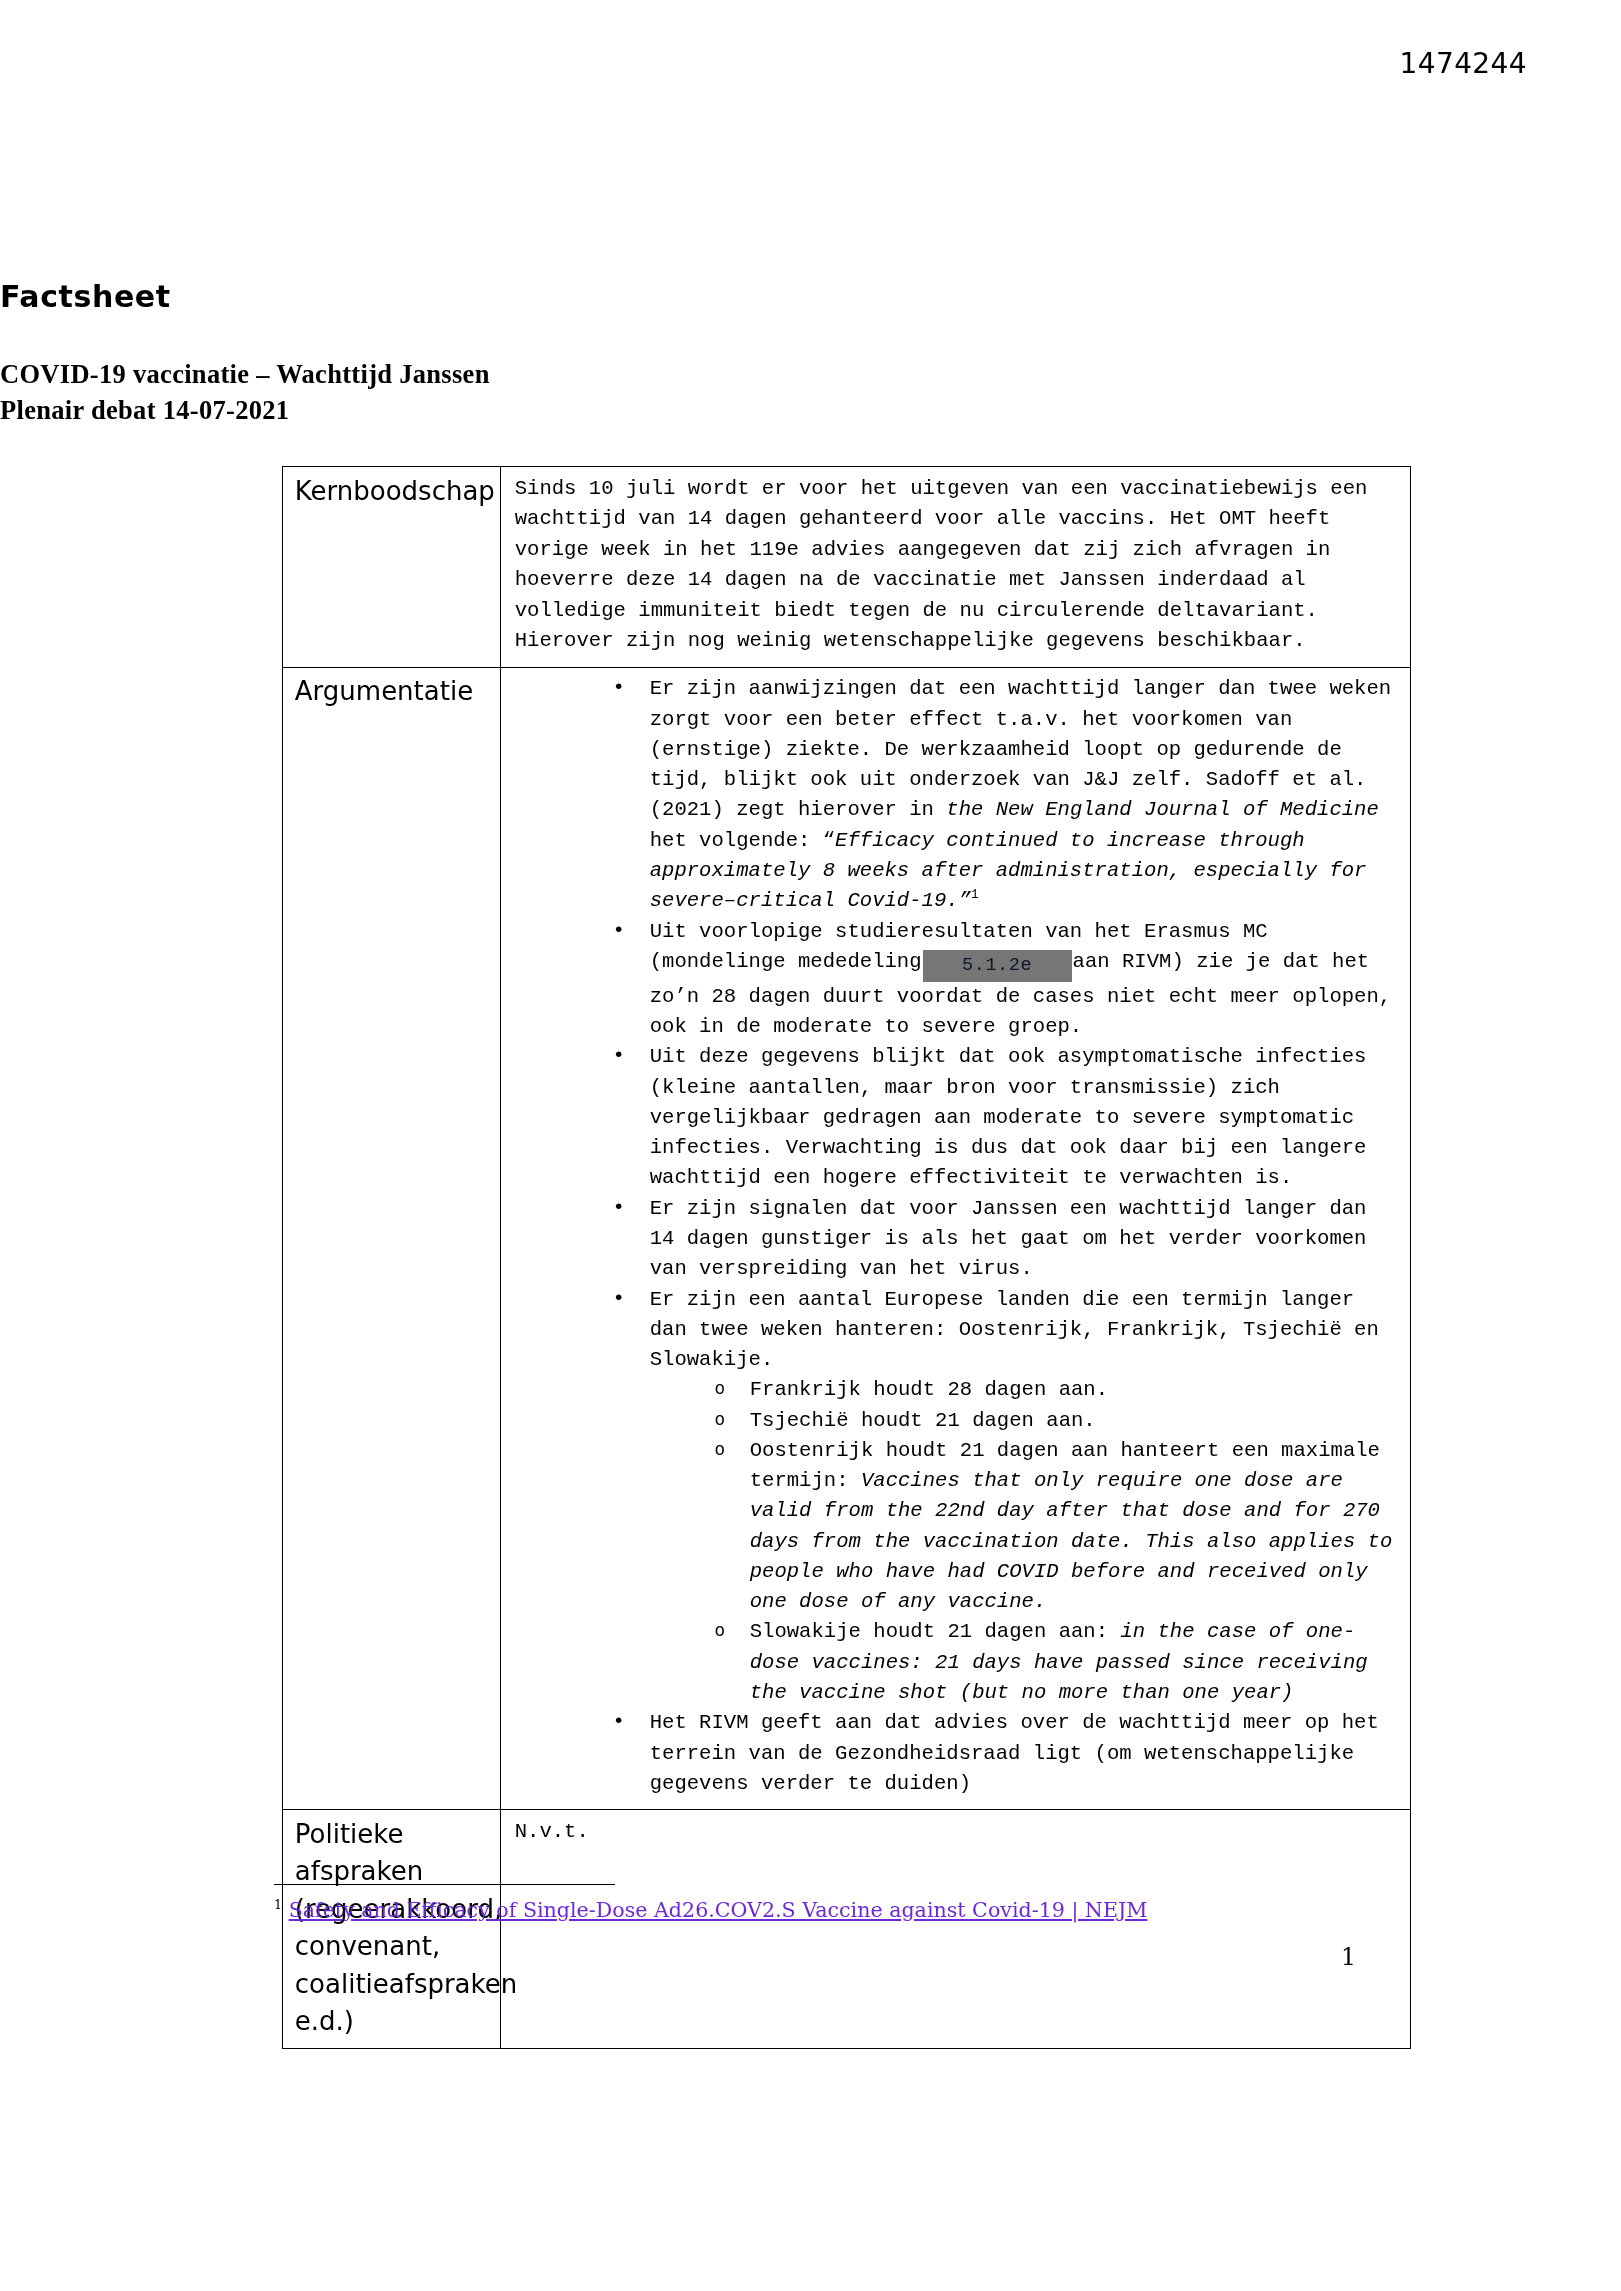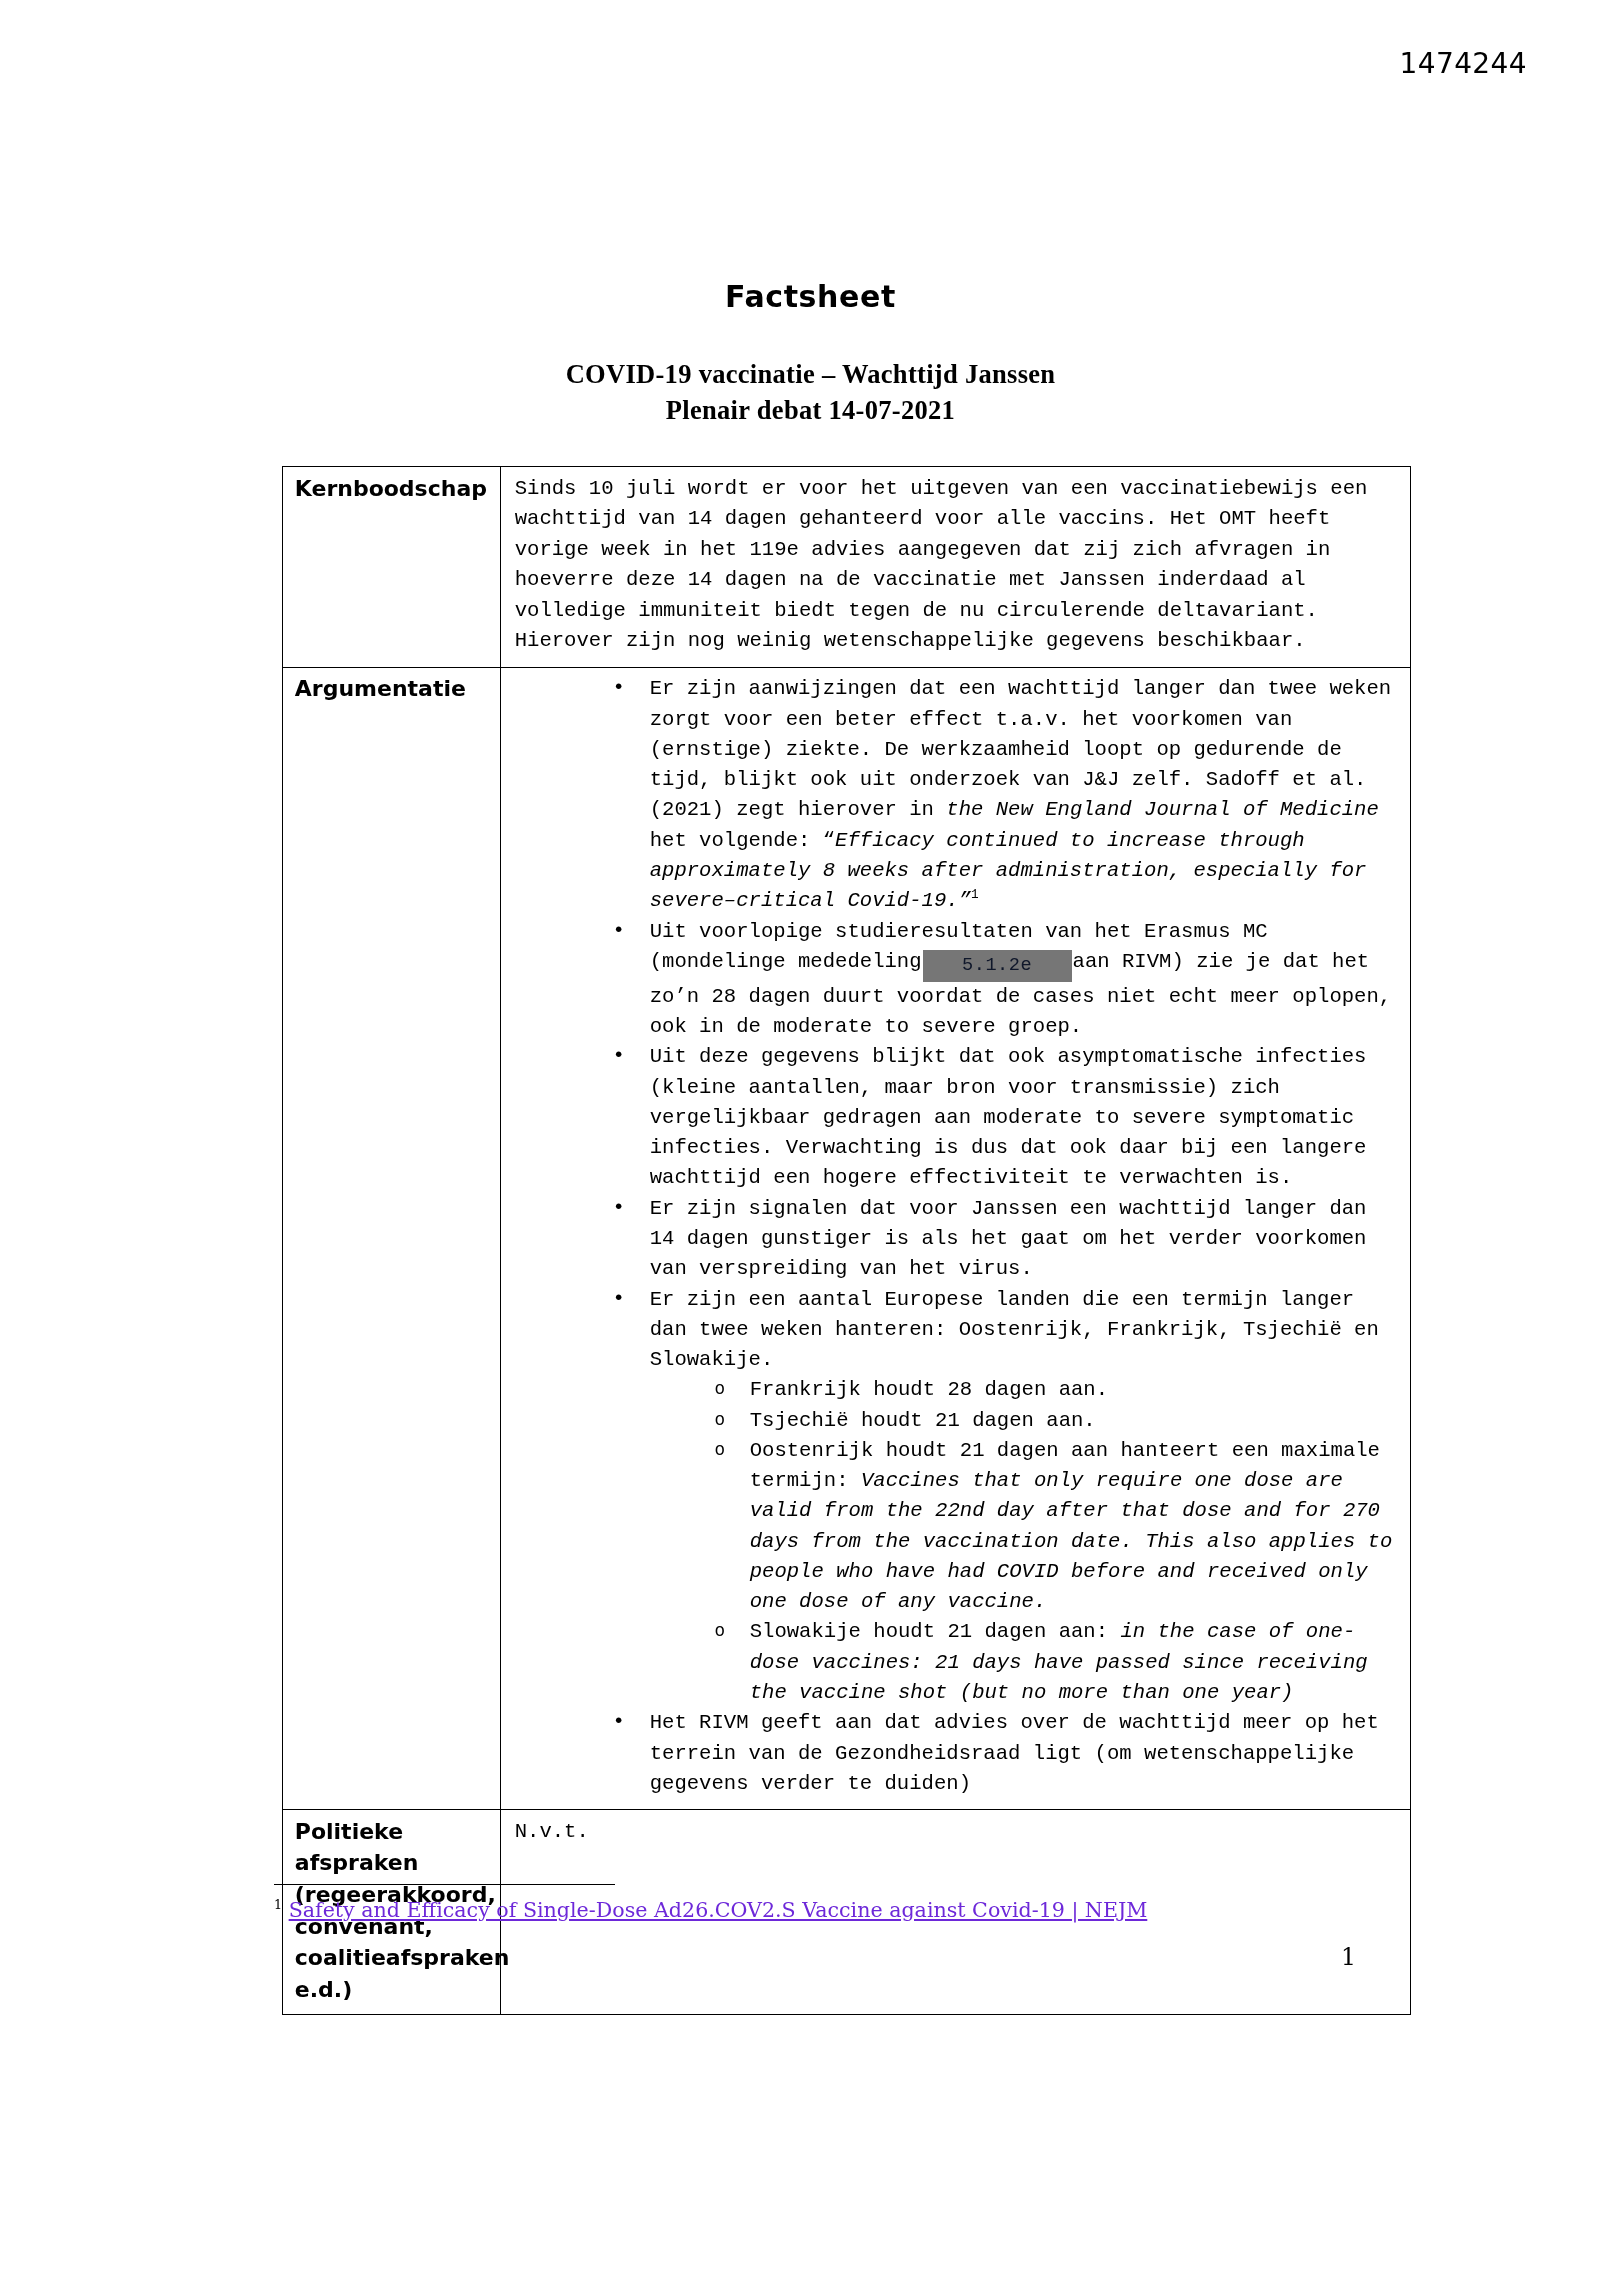--- a/index.html
+++ b/index.html
@@ -35,21 +35,20 @@
     color: #000000;
     text-align: right;
   }
 
   
   .title-block {
     position: absolute;
     left: 0;
     top: 279px;
     width: 1621px;
-    text-align: center;
   }
   .title-main {
     font-family: "DejaVu Sans", sans-serif;
     font-size: 30px;
     font-weight: bold;
     letter-spacing: 0.6px;
     margin: 0 0 43px 0;
   }
   .title-sub {
     font-family: Liberation Serif, serif;
@@ -73,23 +72,22 @@
     border: 1.6px solid #000;
     vertical-align: top;
     padding: 0;
   }
   .col-label { width: 218px; }
   .col-body  { width: 910px; }
 
   .cell-pad-label {
     padding: 5.9px 9.8px 7.8px 11.8px;
     font-family: "DejaVu Sans", sans-serif;
-    font-size: 22px;
+    font-size: 26px;
     line-height: 1.44;
-    font-weight: bold;
   }
   .cell-pad-body {
     padding: 6.9px 13.7px 9.8px 13.7px;
     font-family: Liberation Mono, monospace;
     font-size: 20.6px;
     line-height: 1.48;
   }
 
   .header-cell {
     font-weight: bold;

